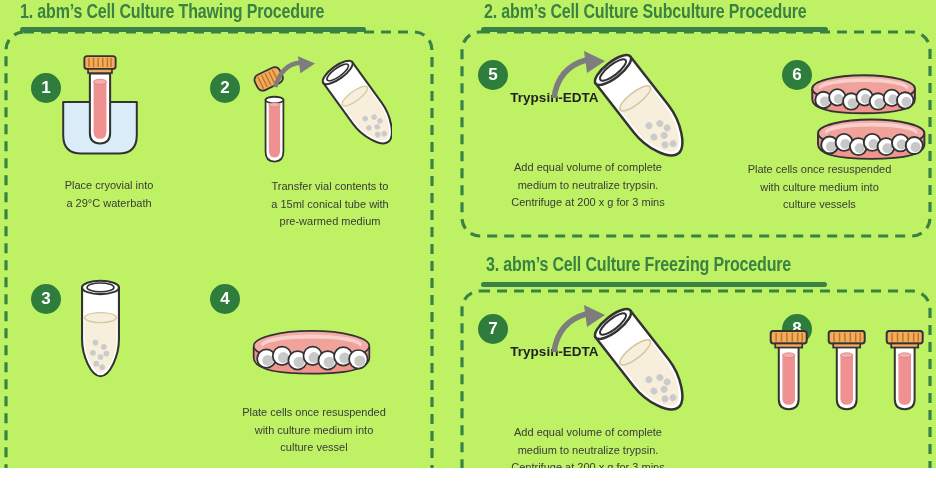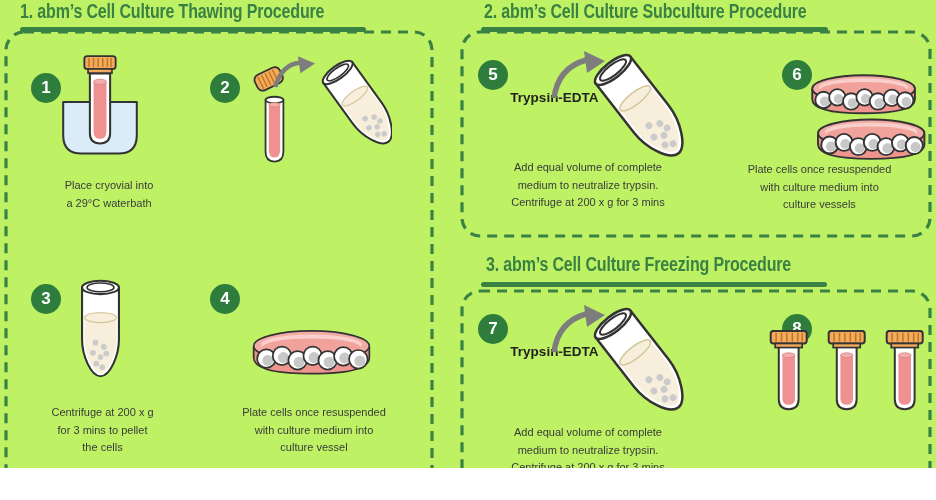--- a/index.html
+++ b/index.html
@@ -93,43 +93,43 @@
           <circle cx="19" cy="88" r="3.4"></circle>
         <circle cx="28" cy="93" r="3.4"></circle>
           <circle cx="35" cy="89" r="3.4"></circle>
           <circle cx="23" cy="101" r="3.4"></circle>
           <circle cx="30" cy="105" r="3.4"></circle>
       </g>
       <ellipse cx="28" cy="10" rx="22" ry="8" fill="#fff" stroke="#333" stroke-width="2.5"></ellipse>
       <ellipse cx="28" cy="10" rx="16" ry="5.2" fill="none" stroke="#333" stroke-width="2"></ellipse>
     </g>
   </svg>
+  <div class="caption" style="left:225px;top:178px;width:210px">Transfer vial contents to
+a 15ml conical tube with
+pre-warmed medium</div>
 
   <div class="badge" style="left:31px;top:284px">3</div>
   <svg class="illo" style="left:77px;top:279px" width="47" height="109" viewBox="0 0 56 130">
     <g>
       <path d="M6,10 L6,72 C6,92 17,116 28,116 C39,116 50,92 50,72 L50,10 Z" fill="#fff" stroke="#333" stroke-width="2.5" stroke-linejoin="round"></path>
       <path d="M9,46 L9,72 C9,90 19,112 28,112 C37,112 47,90 47,72 L47,46 Z" fill="#f7efdc"></path>
       <ellipse cx="28" cy="46" rx="19" ry="6" fill="#f7efdc" stroke="#d4c79c" stroke-width="1.5"></ellipse>
       <g fill="#cbcbcb">
         <circle cx="22" cy="76" r="3.4"></circle>
           <circle cx="32" cy="81" r="3.4"></circle>
           <circle cx="19" cy="88" r="3.4"></circle>
         <circle cx="28" cy="93" r="3.4"></circle>
           <circle cx="35" cy="89" r="3.4"></circle>
           <circle cx="23" cy="101" r="3.4"></circle>
           <circle cx="30" cy="105" r="3.4"></circle>
       </g>
       <ellipse cx="28" cy="10" rx="22" ry="8" fill="#fff" stroke="#333" stroke-width="2.5"></ellipse>
       <ellipse cx="28" cy="10" rx="16" ry="5.2" fill="none" stroke="#333" stroke-width="2"></ellipse>
     </g>
   </svg>
-  <div class="caption" style="left:10px;top:404px;width:185px">Centrifuge at 200 x g
-for 3 mins to pellet
-the cells</div>
 
   <div class="badge" style="left:210px;top:284px">4</div>
   <svg class="illo" style="left:245px;top:325px" width="133" height="61" viewBox="0 0 230 105">
     <g>
       <path d="M15,38 L15,56 Q15,84 115,84 Q215,84 215,56 L215,38 Z" fill="#ef958d" stroke="#333" stroke-width="3" stroke-linejoin="round"></path>
       <ellipse cx="115" cy="36" rx="100" ry="26" fill="#f3aba5" stroke="#333" stroke-width="3"></ellipse>
       <ellipse cx="115" cy="33" rx="87" ry="17" fill="#f9cfcb"></ellipse>
       <ellipse cx="115" cy="38" rx="84" ry="15" fill="#f0a29b"></ellipse>
       <g>
         <circle cx="37" cy="58" r="16" fill="#fff" stroke="#333" stroke-width="3"></circle>

